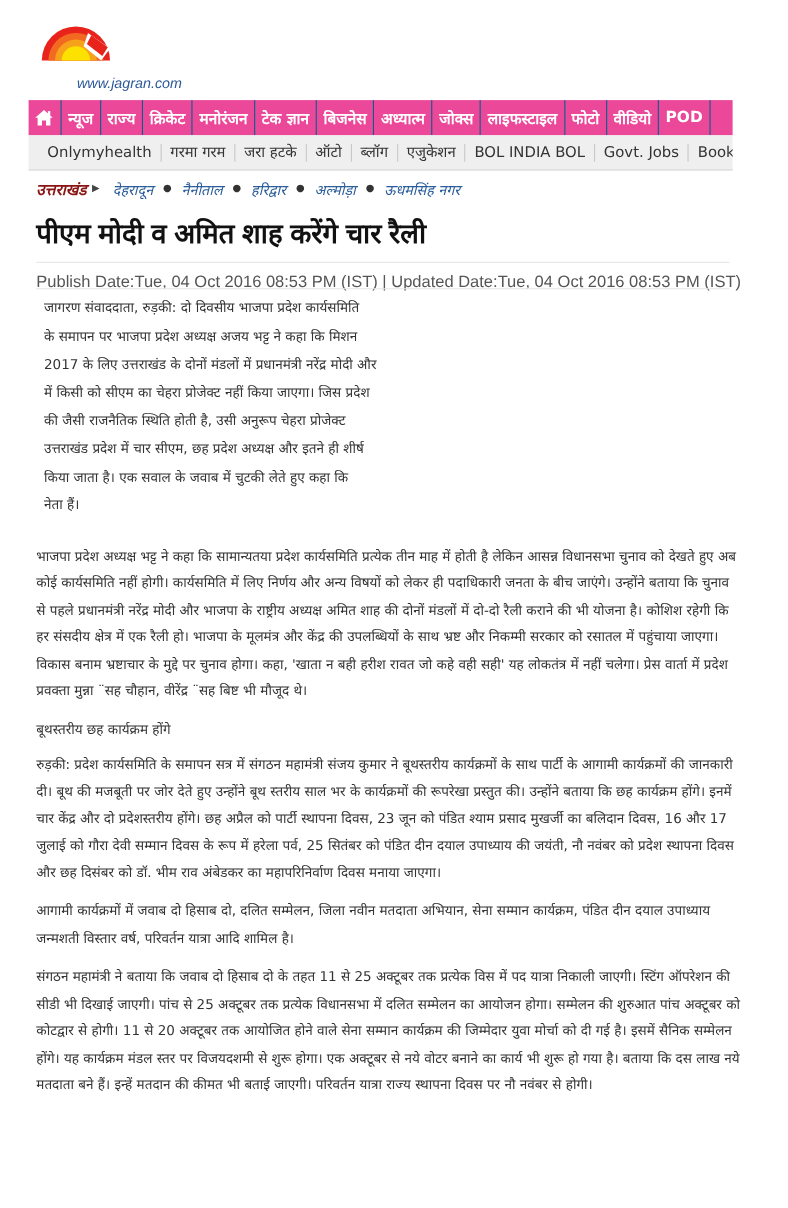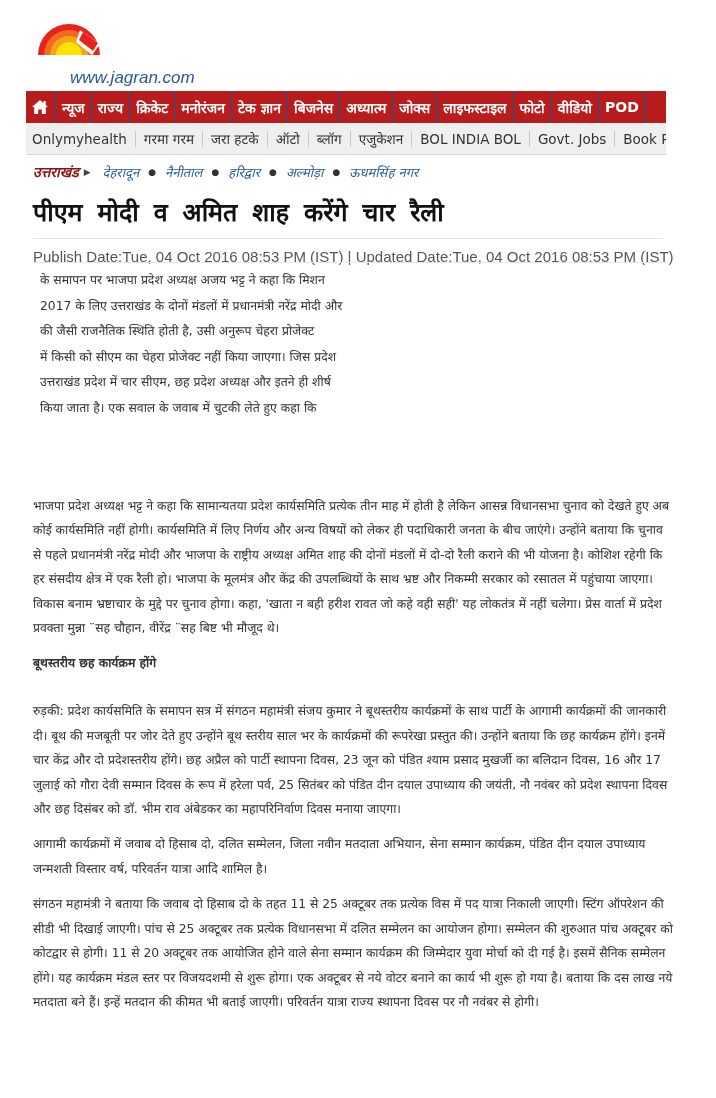--- a/index.html
+++ b/index.html
@@ -3,54 +3,54 @@
 <meta charset="utf-8">
 <style>
   * { box-sizing: border-box; margin: 0; padding: 0; }
   html, body { width: 716px; height: 1098px; background: #ffffff; overflow: hidden; }
   body { font-family: "Liberation Sans", "DejaVu Sans", sans-serif; color: #222; position: relative; }
 
   
   .logo { position: absolute; left: 36px; top: 20px; width: 200px; height: 40px; }
   .logo svg { position: absolute; left: 0; top: 0; }
   .logo-text { position: absolute; left: 70px; top: -4px; font-family: "DejaVu Sans", sans-serif; font-weight: bold; font-size: 33px; color: #1a1a1a; letter-spacing: -1px; }
-  .site-url { position: absolute; left: 70px; top: 68px; font-size: 17px; font-style: italic; color: #2b5797; }
+  .site-url { position: absolute; left: 70px; top: 68px; font-size: 13px; font-style: italic; color: #2b5797; }
 
   
-  .primary-nav { position: absolute; left: 26px; top: 91px; width: 640px; height: 32px; background: #b91c1c; display: flex; align-items: stretch; overflow: hidden; }
+  .primary-nav { position: absolute; left: 26px; top: 91px; width: 640px; height: 32px; background: #ec4899; display: flex; align-items: stretch; overflow: hidden; }
   .primary-nav .nav-item { display: flex; align-items: center; padding: 0 6px; color: #fff; font-weight: bold; font-size: 14px; font-family: "DejaVu Sans", sans-serif; border-right: 1px solid #0a5d8d; white-space: nowrap; }
   .primary-nav .home { padding: 0 6px 0 5px; }
   .primary-nav .home svg { display: block; }
 
   
   .secondary-nav { position: absolute; left: 26px; top: 123px; width: 640px; height: 32px; background: #efefef; border-bottom: 1px solid #d8d8d8; display: flex; align-items: center; overflow: hidden; }
   .secondary-nav .sub-item { font-size: 13.5px; color: #333; padding: 0 8px; border-right: 1px solid #c8c8c8; line-height: 16px; white-space: nowrap; font-family: "DejaVu Sans", sans-serif; }
-  .secondary-nav .sub-item:first-child { padding-left: 6px; }
+  .secondary-nav .sub-item:first-child { padding-left: 17px; }
 
   
   .breadcrumb { position: absolute; left: 33px; top: 162px; display: flex; align-items: center; font-family: "DejaVu Sans", sans-serif; font-size: 13px; white-space: nowrap; font-style: italic; }
   .breadcrumb .state { color: #8a1414; font-weight: bold; font-size: 14px; }
   .breadcrumb .arrow { color: #444; font-size: 9px; margin: 0 12px 0 5px; }
   .breadcrumb .city { color: #2a5d9a; }
   .breadcrumb .dot { color: #333; font-size: 9px; margin: 0 9px; }
 
   
-  .headline { position: absolute; left: 33px; top: 194px; font-family: Liberation Mono, monospace; font-weight: bold; font-size: 25px; color: #111; white-space: nowrap; }
+  .headline { position: absolute; left: 33px; top: 194px; font-family: Liberation Sans, sans-serif; font-weight: bold; font-size: 25px; color: #111; white-space: nowrap; }
 
   .head-rule { position: absolute; left: 33px; top: 238px; width: 630px; height: 1px; background: #e6e6e6; }
   .dates { position: absolute; left: 33px; top: 248px; font-size: 15px; color: #555; white-space: nowrap; }
   .body-rule { position: absolute; left: 33px; top: 262px; width: 630px; height: 1px; background: #e6e6e6; }
 
   
   .intro { position: absolute; left: 40px; top: 268px; width: 330px; font-family: "DejaVu Sans", sans-serif; font-size: 12.3px; line-height: 25.6px; color: #333; }
 
   
   .article { position: absolute; left: 33px; top: 494px; width: 640px; font-family: "DejaVu Sans", sans-serif; font-size: 12.3px; color: #333; }
   .article p { line-height: 24.4px; margin-bottom: 11px; }
-  .article .sub-heading { line-height: 24px; margin-bottom: 24px; margin-top: 0; font-weight: bold; }
+  .article .sub-heading { line-height: 24px; margin-bottom: 8px; margin-top: 0; }
 </style>
 </head>
 <body>
 
 <div class="logo">
   <svg width="66" height="36" viewBox="0 0 66 36">
     <path d="M2 35 A31 31 0 0 1 64 35 Z" fill="#e8231b"></path>
     <path d="M8 35 A25 25 0 0 1 58 35 Z" fill="#f26a21"></path>
     <path d="M14 35 A19 19 0 0 1 52 35 Z" fill="#f7a21b"></path>
     <path d="M20 35 A13 13 0 0 1 46 35 Z" fill="#fde100"></path>
@@ -106,26 +106,28 @@
   <span class="dot">●</span>
   <a class="city">ऊधमसिंह नगर</a>
 </div>
 
 <h1 class="headline">पीएम मोदी व अमित शाह करेंगे चार रैली</h1>
 <div class="head-rule"></div>
 <div class="dates">Publish Date:Tue, 04 Oct 2016 08:53 PM (IST) | Updated Date:Tue, 04 Oct 2016 08:53 PM (IST)</div>
 <div class="body-rule"></div>
 
 <div class="intro">
+  <div>जागरण संवाददाता, रुड़की: दो दिवसीय भाजपा प्रदेश कार्यसमिति</div>
   <div>के समापन पर भाजपा प्रदेश अध्यक्ष अजय भट्ट ने कहा कि मिशन</div>
   <div>2017 के लिए उत्तराखंड के दोनों मंडलों में प्रधानमंत्री नरेंद्र मोदी और</div>
+  <div>में किसी को सीएम का चेहरा प्रोजेक्ट नहीं किया जाएगा। जिस प्रदेश</div>
   <div>की जैसी राजनैतिक स्थिति होती है, उसी अनुरूप चेहरा प्रोजेक्ट</div>
-  <div>में किसी को सीएम का चेहरा प्रोजेक्ट नहीं किया जाएगा। जिस प्रदेश</div>
   <div>उत्तराखंड प्रदेश में चार सीएम, छह प्रदेश अध्यक्ष और इतने ही शीर्ष</div>
   <div>किया जाता है। एक सवाल के जवाब में चुटकी लेते हुए कहा कि</div>
+  <div>नेता हैं।</div>
 </div>
 
 <div class="article">
   <p>भाजपा प्रदेश अध्यक्ष भट्ट ने कहा कि सामान्यतया प्रदेश कार्यसमिति प्रत्येक तीन माह में होती है लेकिन आसन्न विधानसभा चुनाव को देखते हुए अब कोई कार्यसमिति नहीं होगी। कार्यसमिति में लिए निर्णय और अन्य विषयों को लेकर ही पदाधिकारी जनता के बीच जाएंगे। उन्होंने बताया कि चुनाव से पहले प्रधानमंत्री नरेंद्र मोदी और भाजपा के राष्ट्रीय अध्यक्ष अमित शाह की दोनों मंडलों में दो-दो रैली कराने की भी योजना है। कोशिश रहेगी कि हर संसदीय क्षेत्र में एक रैली हो। भाजपा के मूलमंत्र और केंद्र की उपलब्धियों के साथ भ्रष्ट और निकम्मी सरकार को रसातल में पहुंचाया जाएगा। विकास बनाम भ्रष्टाचार के मुद्दे पर चुनाव होगा। कहा, 'खाता न बही हरीश रावत जो कहे वही सही' यह लोकतंत्र में नहीं चलेगा। प्रेस वार्ता में प्रदेश प्रवक्ता मुन्ना ¨सह चौहान, वीरेंद्र ¨सह बिष्ट भी मौजूद थे।</p>
   <p class="sub-heading">बूथस्तरीय छह कार्यक्रम होंगे</p>
   <p>रुड़की: प्रदेश कार्यसमिति के समापन सत्र में संगठन महामंत्री संजय कुमार ने बूथस्तरीय कार्यक्रमों के साथ पार्टी के आगामी कार्यक्रमों की जानकारी दी। बूथ की मजबूती पर जोर देते हुए उन्होंने बूथ स्तरीय साल भर के कार्यक्रमों की रूपरेखा प्रस्तुत की। उन्होंने बताया कि छह कार्यक्रम होंगे। इनमें चार केंद्र और दो प्रदेशस्तरीय होंगे। छह अप्रैल को पार्टी स्थापना दिवस, 23 जून को पंडित श्याम प्रसाद मुखर्जी का बलिदान दिवस, 16 और 17 जुलाई को गौरा देवी सम्मान दिवस के रूप में हरेला पर्व, 25 सितंबर को पंडित दीन दयाल उपाध्याय की जयंती, नौ नवंबर को प्रदेश स्थापना दिवस और छह दिसंबर को डॉ. भीम राव अंबेडकर का महापरिनिर्वाण दिवस मनाया जाएगा।</p>
   <p>आगामी कार्यक्रमों में जवाब दो हिसाब दो, दलित सम्मेलन, जिला नवीन मतदाता अभियान, सेना सम्मान कार्यक्रम, पंडित दीन दयाल उपाध्याय जन्मशती विस्तार वर्ष, परिवर्तन यात्रा आदि शामिल है।</p>
   <p>संगठन महामंत्री ने बताया कि जवाब दो हिसाब दो के तहत 11 से 25 अक्टूबर तक प्रत्येक विस में पद यात्रा निकाली जाएगी। स्टिंग ऑपरेशन की सीडी भी दिखाई जाएगी। पांच से 25 अक्टूबर तक प्रत्येक विधानसभा में दलित सम्मेलन का आयोजन होगा। सम्मेलन की शुरुआत पांच अक्टूबर को कोटद्वार से होगी। 11 से 20 अक्टूबर तक आयोजित होने वाले सेना सम्मान कार्यक्रम की जिम्मेदार युवा मोर्चा को दी गई है। इसमें सैनिक सम्मेलन होंगे। यह कार्यक्रम मंडल स्तर पर विजयदशमी से शुरू होगा। एक अक्टूबर से नये वोटर बनाने का कार्य भी शुरू हो गया है। बताया कि दस लाख नये मतदाता बने हैं। इन्हें मतदान की कीमत भी बताई जाएगी। परिवर्तन यात्रा राज्य स्थापना दिवस पर नौ नवंबर से होगी।</p>
 </div>
 

